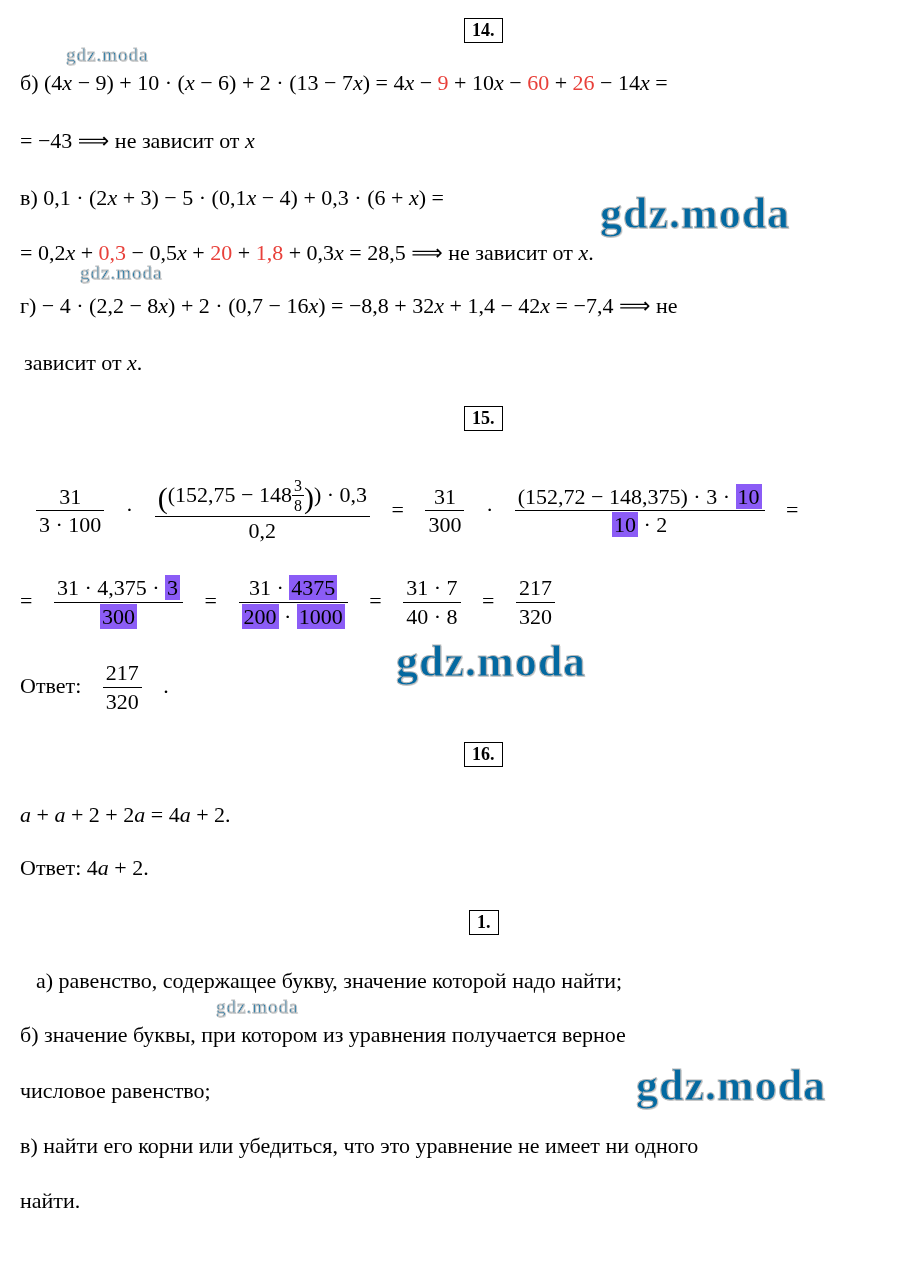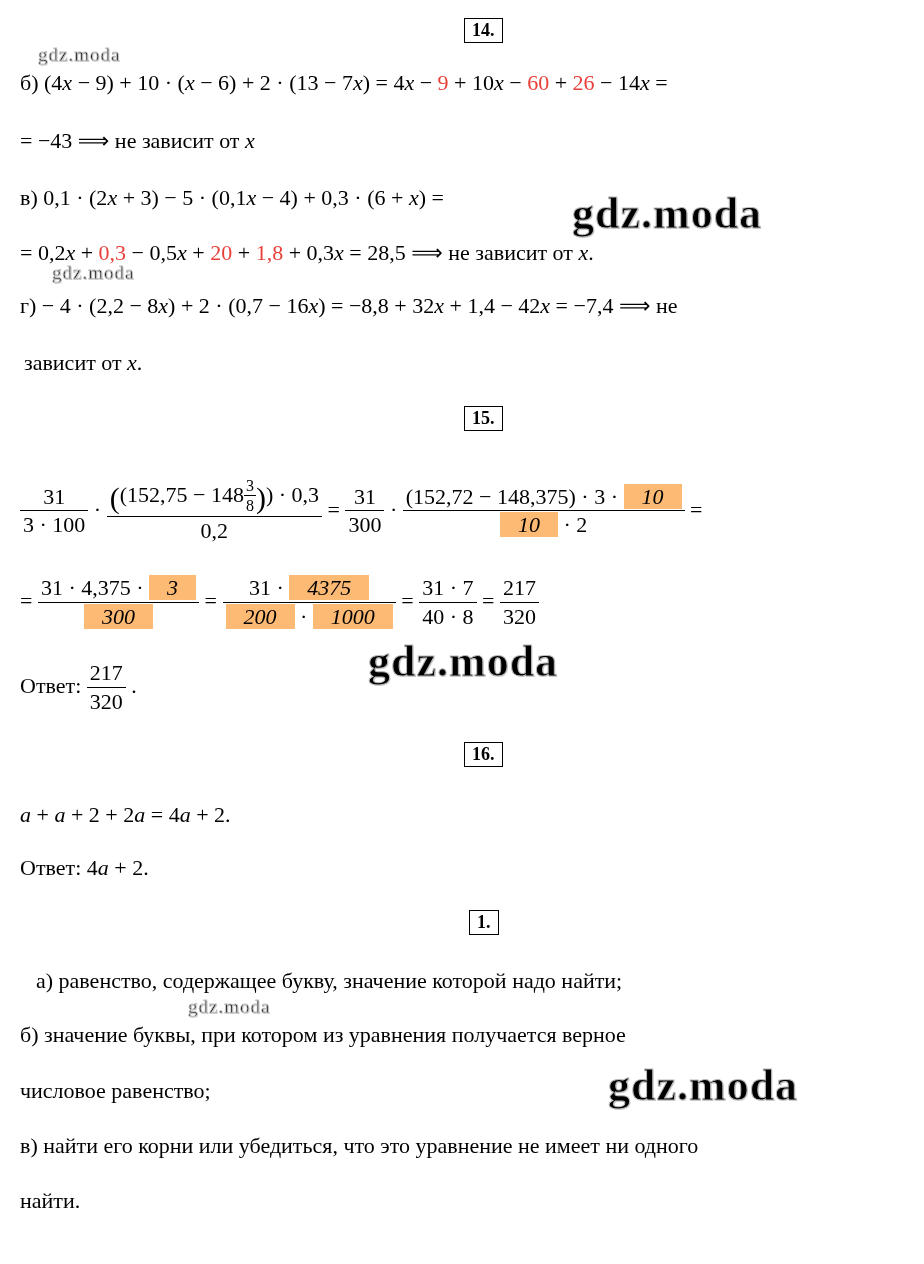--- a/index.html
+++ b/index.html
@@ -36,28 +36,28 @@
   
   .line {
     position: absolute;
     font-family: "Liberation Serif", serif;
     font-size: 22px;
     white-space: nowrap;
     line-height: 1.2;
   }
   .it { font-style: italic; }
   .red { color: #e8403a; }
-  .hl { background: #fdba74; padding: 0 18px; font-style: italic; }
+  .hl { background: #8b5cf6; padding: 0 2px; }
 
   
   .frac {
     display: inline-block;
     vertical-align: middle;
     text-align: center;
-    margin: 0 0;
+    margin: 0 16px;
     position: relative;
     top: -1px;
   }
   .frac .num {
     display: block;
     padding: 0 3px;
     border-bottom: 1.4px solid #000;
     line-height: 1.25;
   }
   .frac .den {
@@ -89,26 +89,27 @@
     font-size: 30px;
     vertical-align: middle;
     position: relative;
     top: 1px;
   }
 
   
   .wm {
     position: absolute;
     font-family: "Liberation Serif", serif;
-    color: #000000;
+    color: #0369a1;
     -webkit-text-stroke: 1px #b9b9b9;
     text-shadow: 1px 1px 0 #d8d8d8;
     white-space: nowrap;
     pointer-events: none;
     letter-spacing: 1px;
+    margin-left: 28px;
   }
   .wm-sm { font-size: 19px; -webkit-text-stroke: 0.8px #c3c3c3; }
   .wm-lg { font-size: 44px; font-weight: bold; }
 </style>
 </head>
 <body>
 
 <div class="page">
 
   <div class="task-num" style="left:464px; top:18px;">14.</div>

